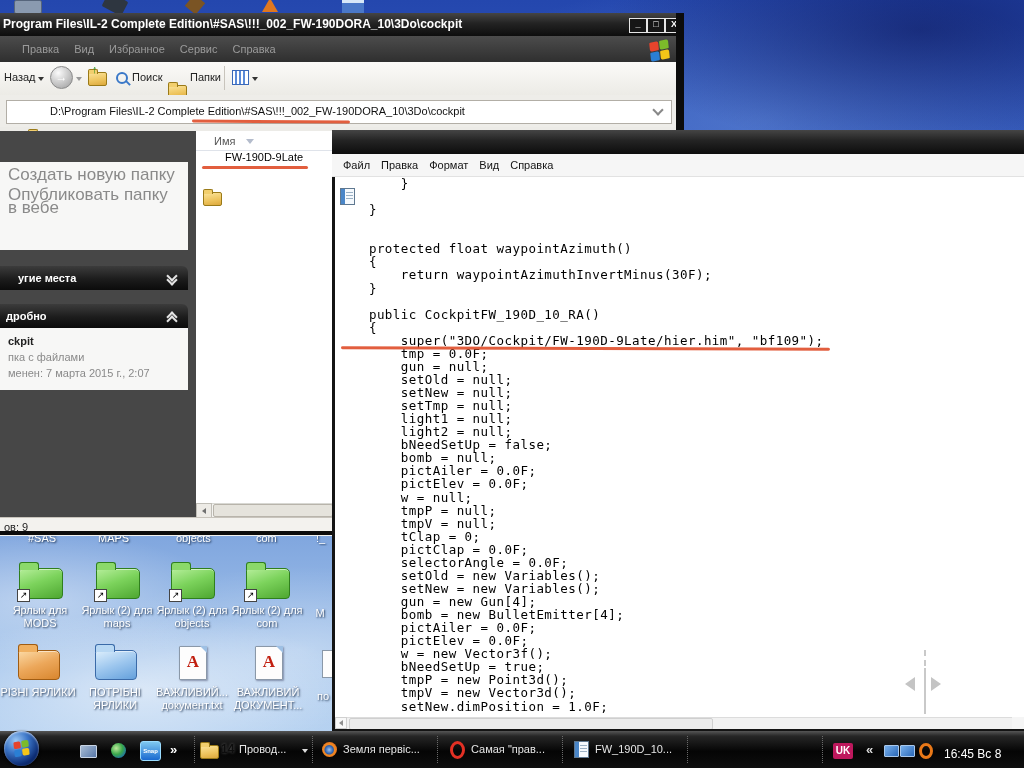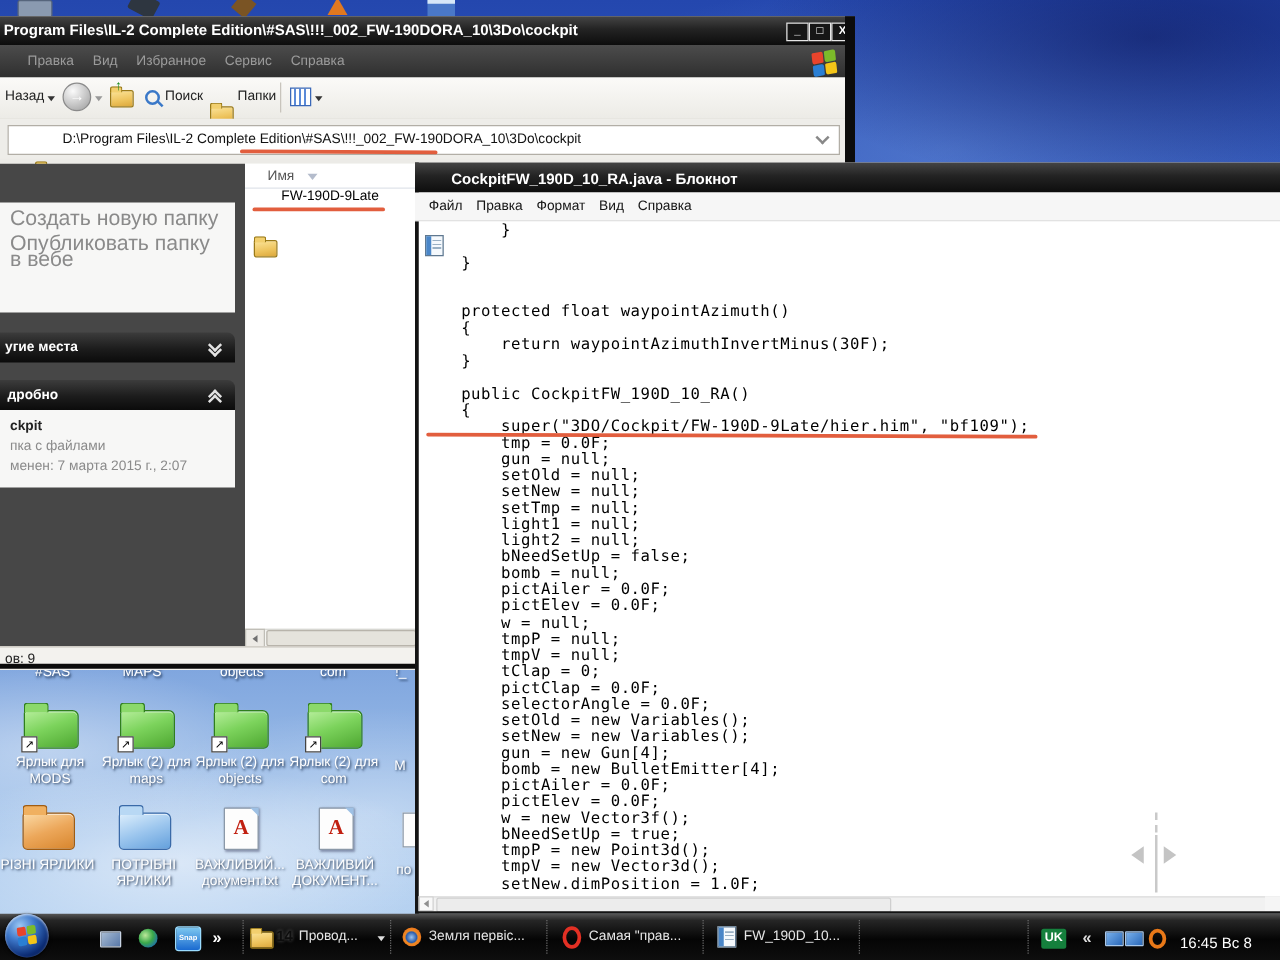--- a/index.html
+++ b/index.html
@@ -211,21 +211,21 @@
   <span class="abs chev chev-down" style="left:654px;top:106px;border-color:#888"></span>
   <div class="abs redline" style="left:192px;top:120px;width:158px;height:3px;transform:rotate(.3deg)"></div>
 
   <div class="abs" style="left:0;top:131px;width:196px;height:386px;background:#474747"></div>
   <div class="abs side-body" style="left:0;top:162px;width:188px;height:88px"></div>
   <div class="abs" style="left:8px;top:168px;width:176px">
       <div class="task-link">Создать новую папку</div>
       <div class="task-link">Опубликовать папку в вебе</div>
     </div>
   <div class="abs side-hdr" style="left:0;top:266px;width:188px;height:24px">
-    <span class="abs" style="left:4px;top:6px">угие места</span>
+    <span class="abs" style="left:18px;top:6px">угие места</span>
     <span class="abs chev chev-down" style="left:168px;top:6px"></span>
     <span class="abs chev chev-down" style="left:168px;top:10px"></span>
     </div>
   <div class="abs side-hdr" style="left:0;top:304px;width:188px;height:24px">
     <span class="abs" style="left:6px;top:6px">дробно</span>
     <span class="abs chev chev-up" style="left:168px;top:9px"></span>
     <span class="abs chev chev-up" style="left:168px;top:13px"></span>
     </div>
   <div class="abs side-body" style="left:0;top:328px;width:188px;height:62px">
     <div class="abs" style="left:8px;top:7px;font-size:11px;font-weight:bold;color:#222">ckpit</div>
@@ -249,21 +249,20 @@
 
   <div class="abs" style="left:0;top:517px;width:676px;height:18px;background:#f3f2ee;border-top:1px solid #c8c4bc"></div>
   <span class="abs" style="left:4px;top:521px;font-size:11px;color:#222">ов: 9</span>
 
   <div class="abs" style="left:676px;top:13px;width:8px;height:522px;background:#0c0c0c"></div>
   <div class="abs" style="left:0;top:531px;width:684px;height:4px;background:#0c0c0c"></div>
 
   <div class="abs" style="left:332px;top:130px;width:692px;height:601px;background:#fff;border-left:3px solid #141414;box-sizing:border-box"></div>
   <div class="abs xp-titlebar" style="left:332px;top:130px;width:692px;height:24px"></div>
   <div class="abs np-ico" style="left:340px;top:134px"></div>
-  <div class="abs xp-title" style="left:361px;top:136px;width:640px">CockpitFW_190D_10_RA.java - Блокнот</div>
   <div class="abs" style="left:332px;top:154px;width:692px;height:22px;background:#f6f6f6;border-bottom:1px solid #e2e2e2"></div>
   <div class="abs" style="left:343px;top:154px;height:22px;display:flex;align-items:center;gap:11px">
       <div class="np-menu-item">Файл</div>
       <div class="np-menu-item">Правка</div>
       <div class="np-menu-item">Формат</div>
       <div class="np-menu-item">Вид</div>
       <div class="np-menu-item">Справка</div>
     </div>
   <div class="abs" id="np-code" style="left:337px;top:177px;width:686px;height:540px;overflow:hidden">        }
 
@@ -357,20 +356,20 @@
   <div class="abs tb-sep" style="left:562px;top:736px"></div>
 
   <div class="abs" style="left:574px;top:736px;width:110px;height:28px">
     <div class="abs np-ico" style="left:0;top:5px"></div>
     <span class="abs tb-label" style="left:21px;top:7px">FW_190D_10...</span>
     </div>
   <div class="abs tb-sep" style="left:687px;top:736px"></div>
 
   <div class="abs tb-sep" style="left:822px;top:736px"></div>
 
-  <div class="abs" style="left:833px;top:743px;width:20px;height:16px;background:#15803d;border-radius:2px;color:#fff;font-size:10px;font-weight:bold;text-align:center;line-height:16px">UK</div>
+  <div class="abs" style="left:833px;top:743px;width:20px;height:16px;background:#be185d;border-radius:2px;color:#fff;font-size:10px;font-weight:bold;text-align:center;line-height:16px">UK</div>
   <div class="abs" style="left:866px;top:742px;color:#ddd;font-weight:bold;font-size:13px">«</div>
   <div class="abs mon" style="left:884px;top:745px"></div>
   <div class="abs mon" style="left:900px;top:745px"></div>
   <div class="abs" style="left:919px;top:743px;width:8px;height:10px;border:3px solid #e87818;border-radius:50%"></div>
   <div class="abs" style="left:944px;top:747px;color:#fff;font-size:12px;white-space:nowrap">16:45 Вс 8</div>
 
 </div>
 
 </body></html>

